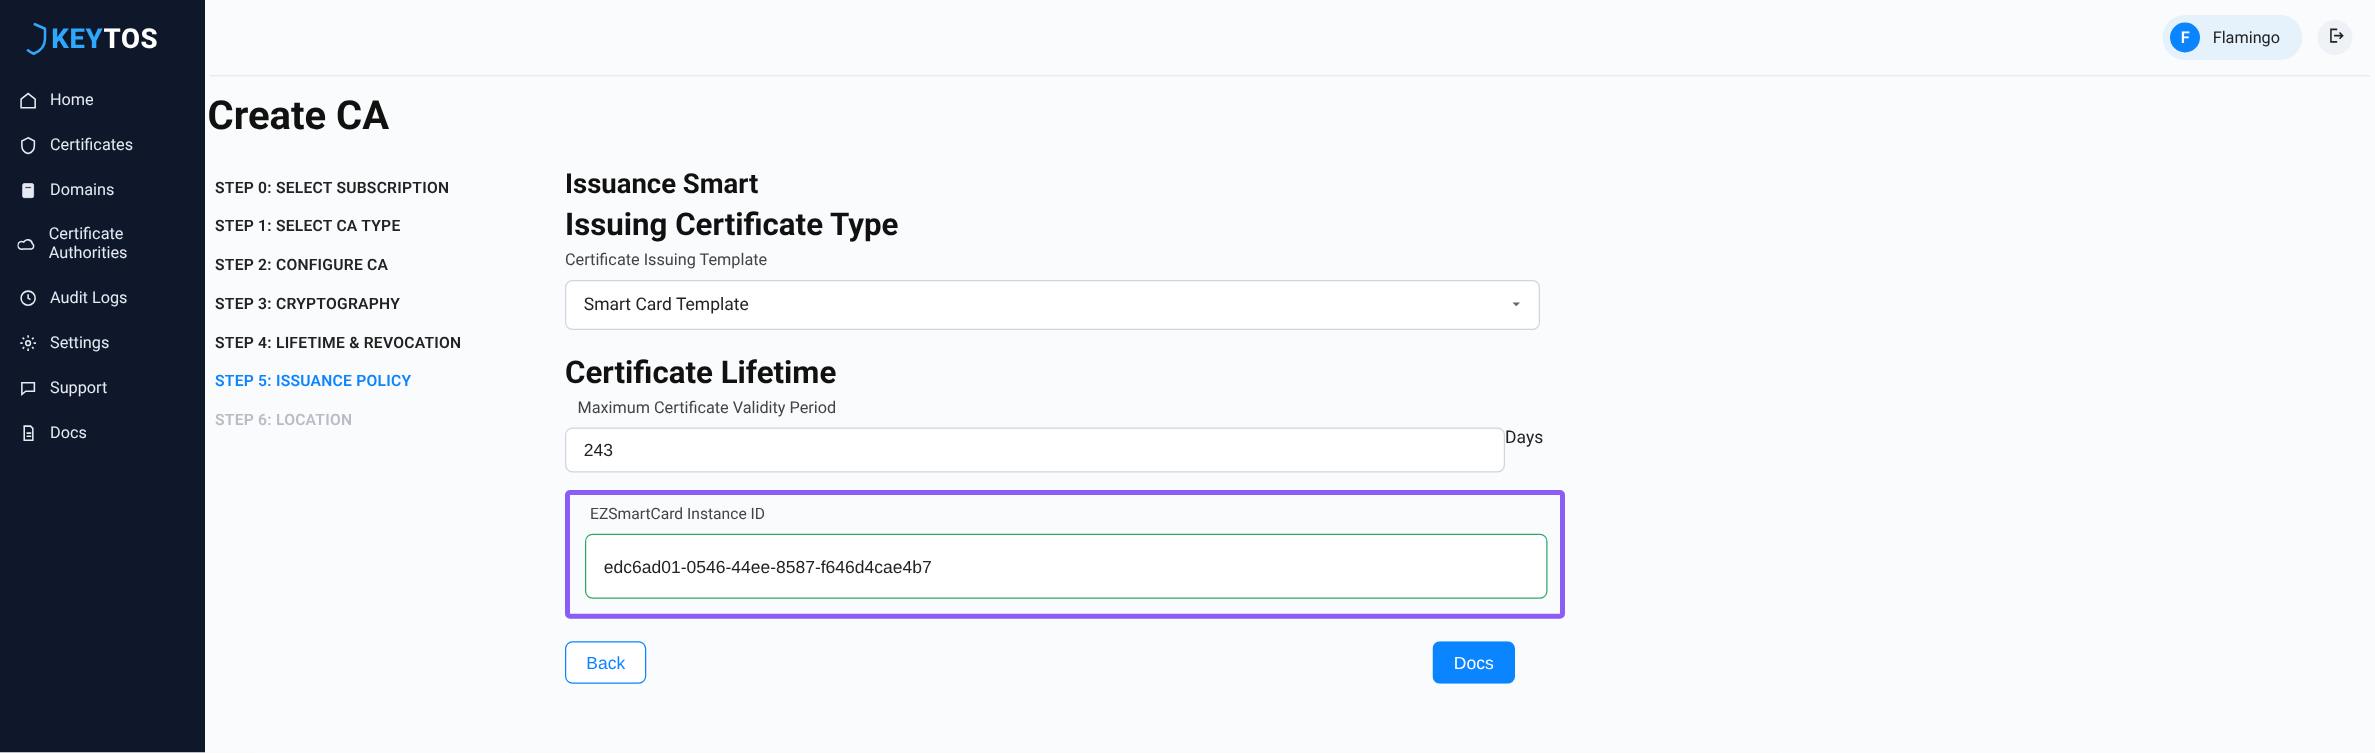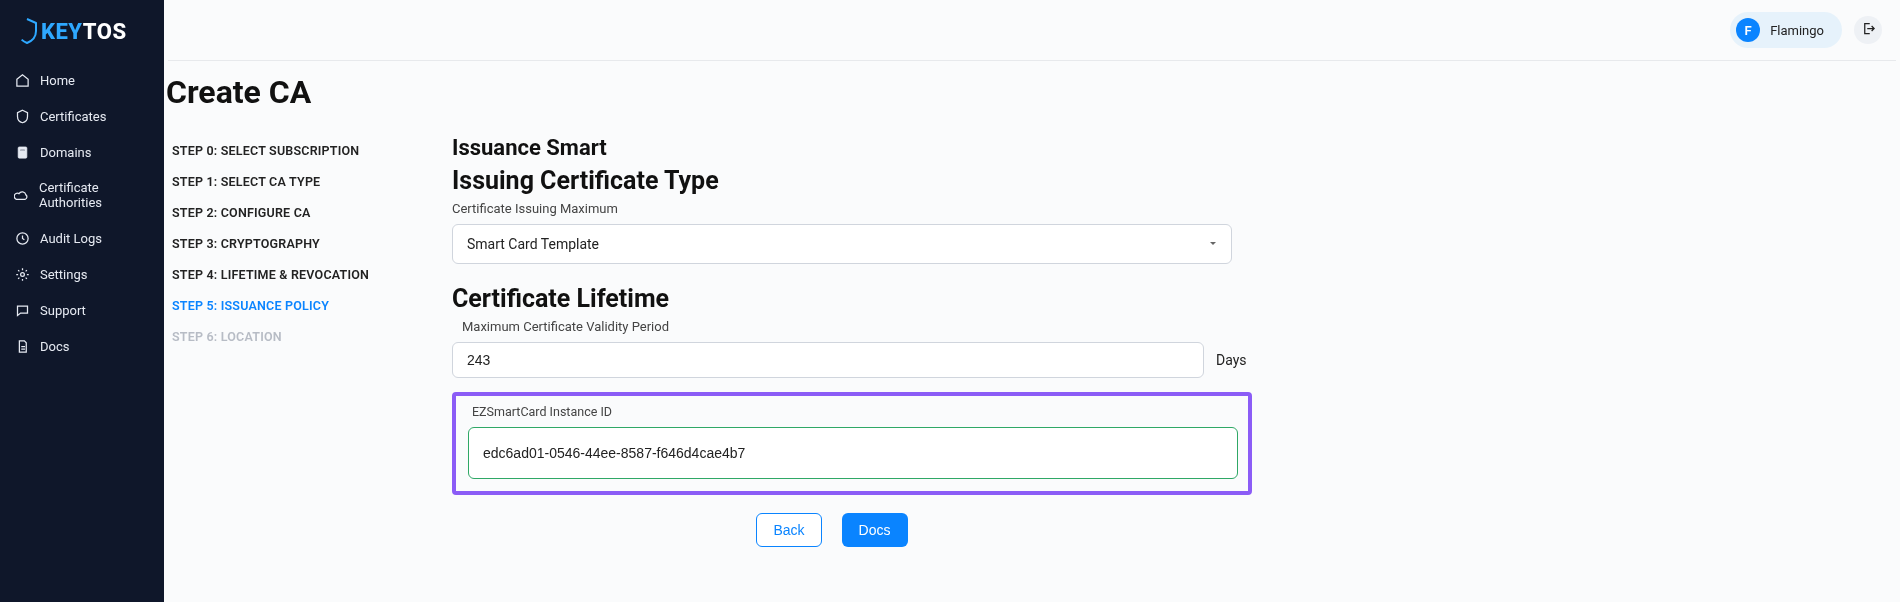--- a/index.html
+++ b/index.html
@@ -137,21 +137,21 @@
     height: 40px;
     display: flex; align-items: center;
     padding: 0 14px;
     width: 780px;
     cursor: pointer;
   }
   .select-value { font-size: 14px; color: #222; }
   .caret {
     position: absolute; right: 12px; top: 50%; transform: translateY(-50%);
   }
-  .input-row { display: flex; align-items: center; gap: 12px; }
+  .input-row { display: flex; }
   .text-input {
     height: 36px;
     border: 1px solid #d0d5dd;
     border-radius: 6px;
     padding: 0 14px;
     font-size: 14px;
     color: #222;
     width: 752px;
     background: #fff;
     outline: none;
@@ -172,21 +172,21 @@
     border-radius: 6px;
     padding: 0 14px;
     font-size: 14px;
     color: #222;
     background: #fff;
     outline: none;
   }
   .button-row {
     display: flex;
     gap: 20px;
-    justify-content: center;
+    justify-content: space-between;
     width: 760px;
     margin: 18px 0 0 0;
   }
   .btn {
     height: 34px;
     padding: 0 16px;
     border-radius: 6px;
     font-size: 14px;
     font-weight: 500;
     cursor: pointer;
@@ -318,21 +318,21 @@
         <div class="step">STEP 2: CONFIGURE CA</div>
         <div class="step">STEP 3: CRYPTOGRAPHY</div>
         <div class="step">STEP 4: LIFETIME &amp; REVOCATION</div>
         <div class="step active">STEP 5: ISSUANCE POLICY</div>
         <div class="step disabled">STEP 6: LOCATION</div>
       </div>
 
       <div class="form-col">
         <div class="h2">Issuance Smart</div>
         <div class="h3">Issuing Certificate Type</div>
-        <div class="field-label">Certificate Issuing Maximum</div>
+        <div class="field-label">Certificate Issuing Template</div>
 
         <div class="select-wrap">
           <span class="select-value">Smart Card Template</span>
           <span class="caret">
             <svg width="12" height="12" viewBox="0 0 24 24" fill="#666">
                 <path d="M6 9 L12 15 L18 9 Z"></path>
               </svg>
           </span>
         </div>
 

